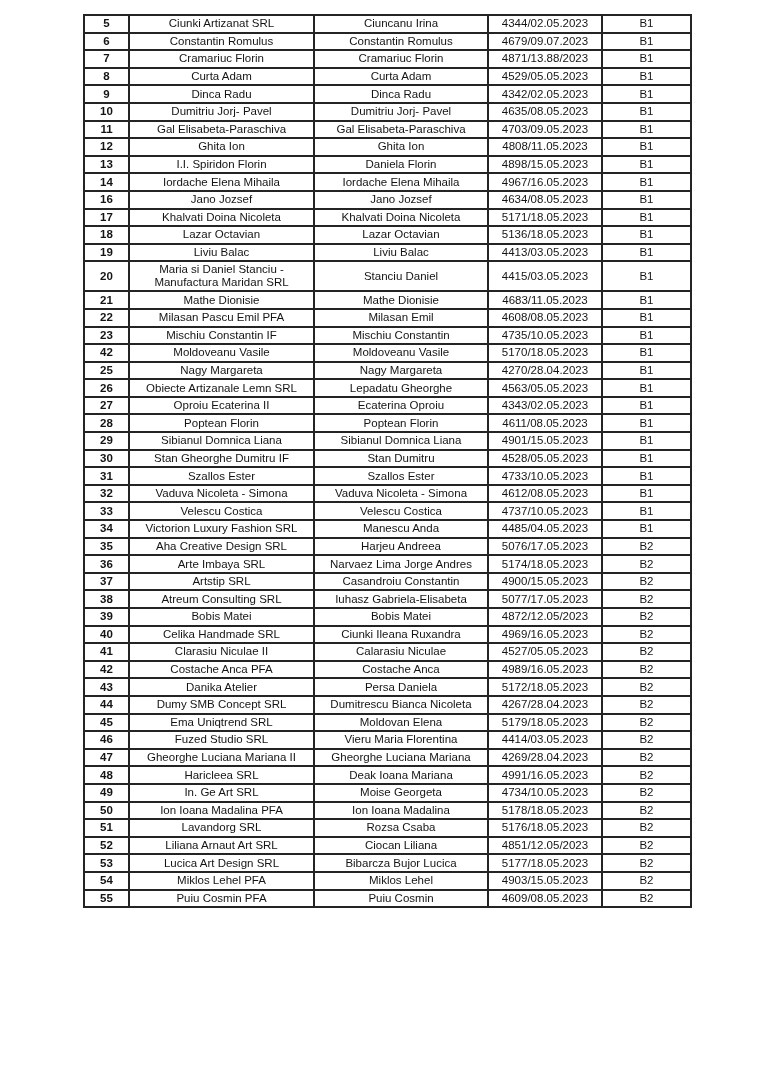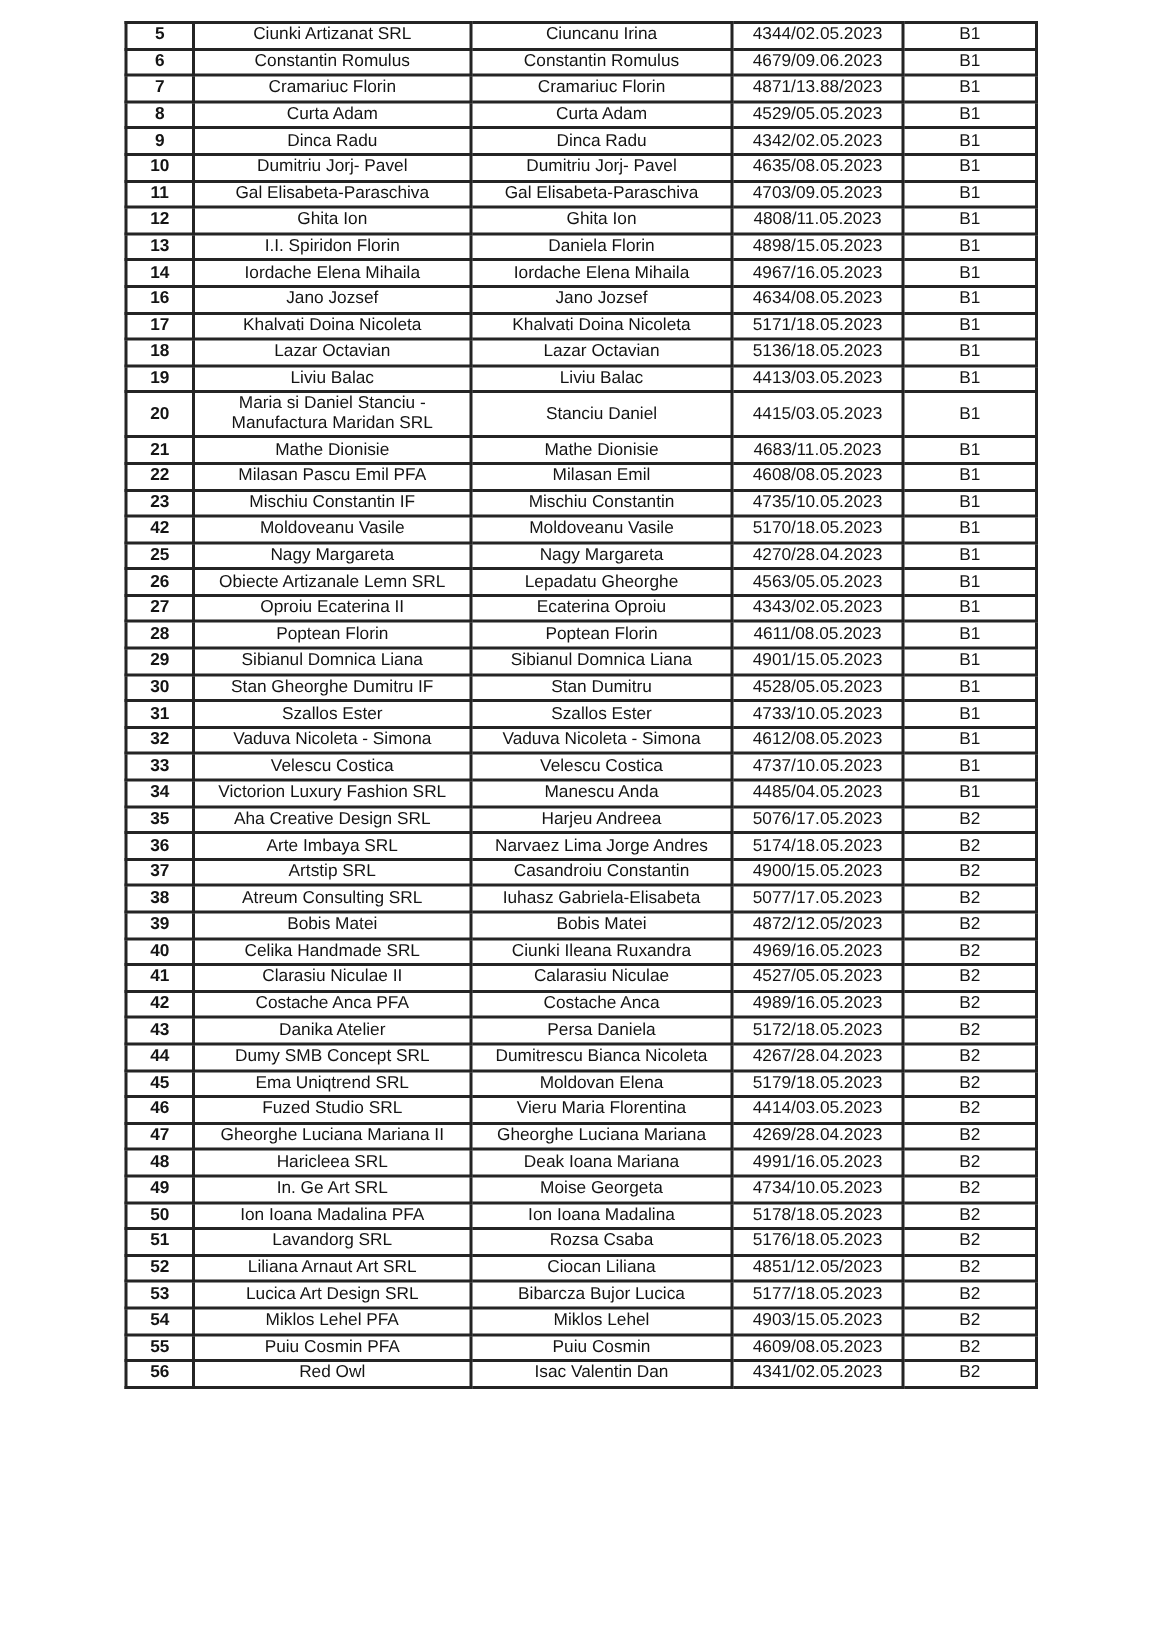--- a/index.html
+++ b/index.html
@@ -57,21 +57,21 @@
           <td class="num">5</td>
           <td>Ciunki Artizanat SRL</td>
           <td>Ciuncanu Irina</td>
           <td>4344/02.05.2023</td>
           <td>B1</td>
         </tr>
         <tr>
           <td class="num">6</td>
           <td>Constantin Romulus</td>
           <td>Constantin Romulus</td>
-          <td>4679/09.06.2023</td>
+          <td>4679/09.07.2023</td>
           <td>B1</td>
         </tr>
         <tr>
           <td class="num">7</td>
           <td>Cramariuc Florin</td>
           <td>Cramariuc Florin</td>
           <td>4871/13.88/2023</td>
           <td>B1</td>
         </tr>
         <tr>
@@ -394,24 +394,17 @@
           <td>Miklos Lehel PFA</td>
           <td>Miklos Lehel</td>
           <td>4903/15.05.2023</td>
           <td>B2</td>
         </tr>
         <tr>
           <td class="num">55</td>
           <td>Puiu Cosmin PFA</td>
           <td>Puiu Cosmin</td>
           <td>4609/08.05.2023</td>
-          <td>B2</td>
-        </tr>
-        <tr>
-          <td class="num">56</td>
-          <td>Red Owl</td>
-          <td>Isac Valentin Dan</td>
-          <td>4341/02.05.2023</td>
           <td>B2</td>
         </tr>
       </tbody>
   </table>
 </div>
 
 </body></html>

